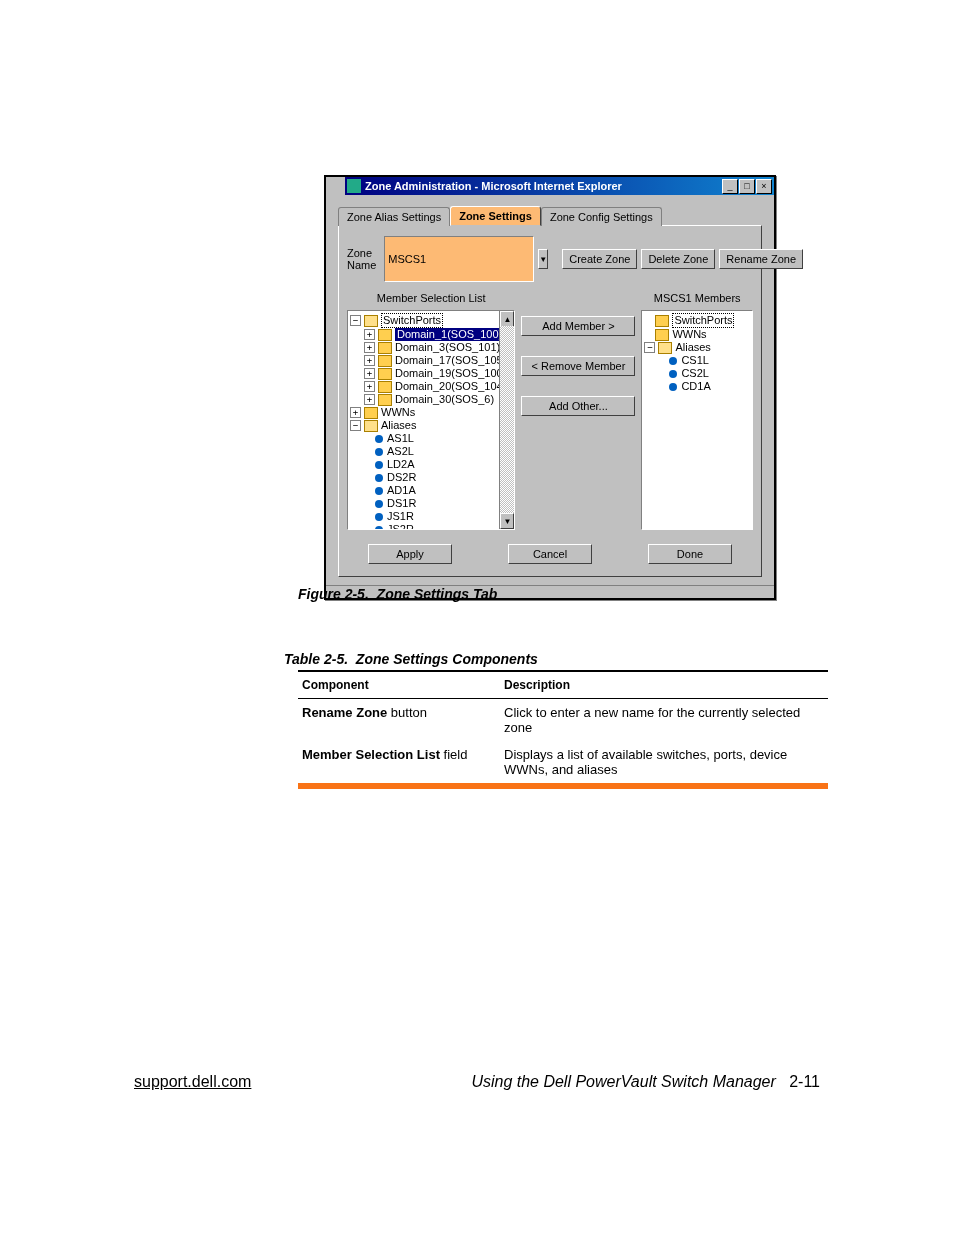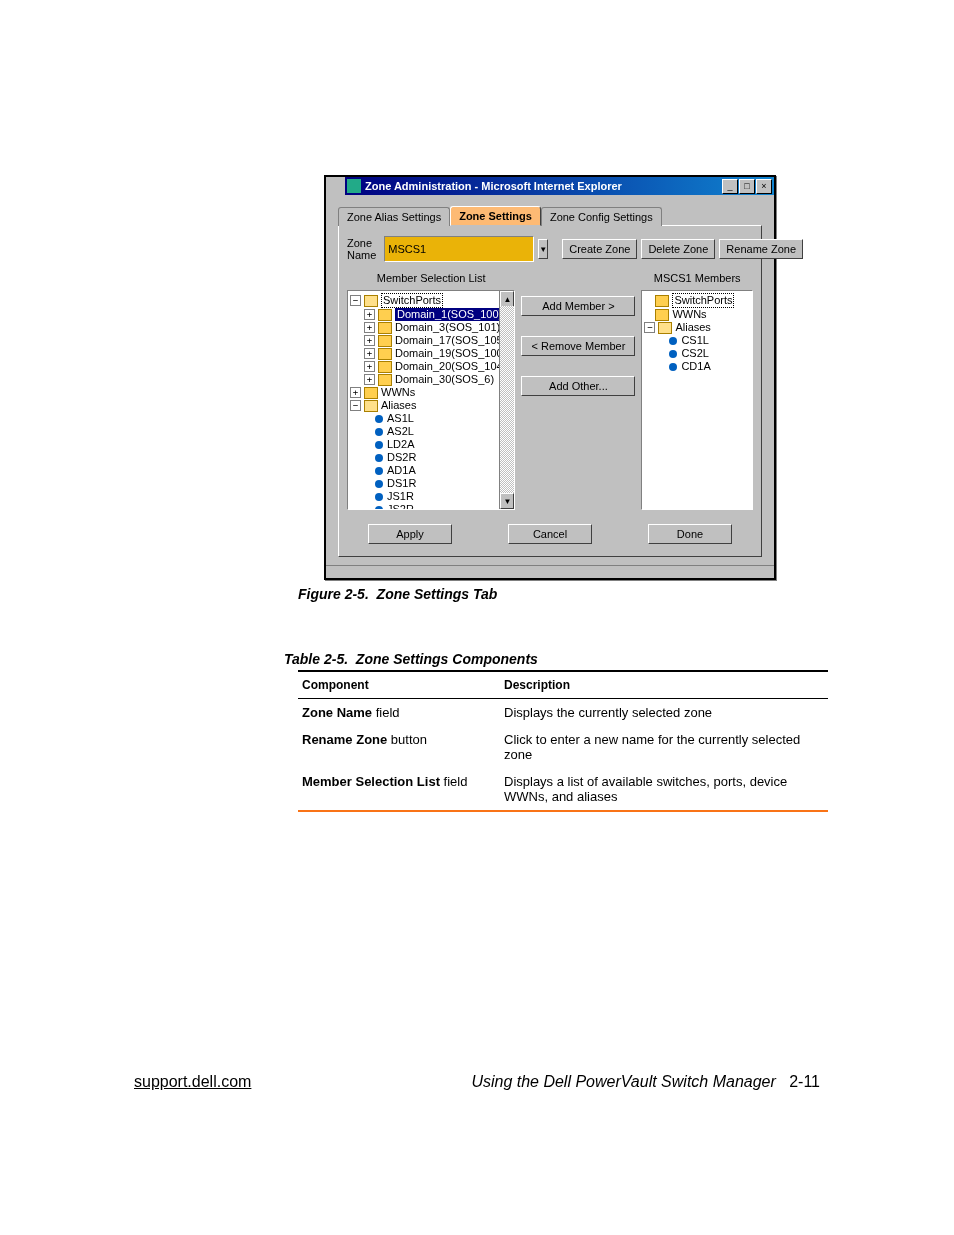--- a/index.html
+++ b/index.html
@@ -9,21 +9,21 @@
   .titlebar .ico{width:14px;height:14px;background:#2a8;display:inline-block;margin-right:4px;}
   .titlebar .ttl{flex:1;font-weight:bold;font-size:11px;}
   .titlebar .wbtn{width:14px;height:13px;background:#c0c0c0;border:1px solid #fff;border-right-color:#000;border-bottom-color:#000;margin-left:1px;display:flex;align-items:center;justify-content:center;font-size:9px;line-height:1;color:#000;}
   .client{padding:10px 12px 6px 12px;}
   .tabs{display:flex;align-items:flex-end;height:20px;}
   .tab{padding:3px 8px;border:1px solid #808080;border-bottom:none;background:#c0c0c0;margin-right:0;font-size:11px;position:relative;top:1px;border-top-left-radius:3px;border-top-right-radius:3px;}
   .tab.active{background:#fdba74;border-bottom:1px solid #c0c0c0;z-index:2;font-weight:bold;border-color:#fff #404040 #c0c0c0 #fff;}
   .tabbody{border:1px solid #fff;border-right-color:#404040;border-bottom-color:#404040;background:#c0c0c0;padding:10px 8px 8px 8px;}
   .row1{display:flex;align-items:center;gap:4px;margin-bottom:10px;}
   .lbl{font-size:11px;margin-right:4px;}
-  .txt{background:#eab308;border:1px solid #808080;border-right-color:#fff;border-bottom-color:#fff;height:16px;padding:4px 3px;font-size:11px;flex:0 0 140px;}
+  .txt{background:#fdba74;border:1px solid #808080;border-right-color:#fff;border-bottom-color:#fff;height:16px;padding:14px 3px;font-size:11px;flex:0 0 140px;}
   .dropdown-btn{width:16px;height:18px;background:#c0c0c0;border:1px solid #fff;border-right-color:#404040;border-bottom-color:#404040;display:flex;align-items:center;justify-content:center;font-size:8px;}
   .btn{background:#c0c0c0;border:1px solid #fff;border-right-color:#404040;border-bottom-color:#404040;height:18px;padding:0 6px;font-size:11px;display:flex;align-items:center;justify-content:center;white-space:nowrap;}
   .cols{display:flex;gap:6px;}
   .colL{flex:0 0 166px;}
   .colM{flex:0 0 104px;display:flex;flex-direction:column;gap:20px;align-items:center;padding-top:24px;}
   .colR{flex:1;}
   .colhdr{font-size:11px;text-align:center;margin-bottom:6px;}
   .listbox{background:#fff;border:1px solid #808080;border-right-color:#fff;border-bottom-color:#fff;height:218px;overflow:hidden;position:relative;font-size:11px;}
   .listbox .scroll{position:absolute;right:0;top:0;bottom:0;width:14px;background:#c0c0c0;border-left:1px solid #808080;}
   .listbox .scroll .sarrow{height:14px;background:#c0c0c0;border:1px solid #fff;border-right-color:#404040;border-bottom-color:#404040;display:flex;align-items:center;justify-content:center;font-size:8px;}
@@ -41,21 +41,21 @@
   .hilite{border:1px dotted #000;padding:0 1px;}
   .wbtn2{width:100px;}
   .bottom-btns{display:flex;justify-content:center;gap:56px;margin-top:14px;margin-bottom:4px;}
   .statusbar{height:12px;border-top:1px solid #808080;margin-top:2px;background:#c0c0c0;}
   .caption{position:absolute;left:298px;top:586px;font-family:Arial,sans-serif;font-size:14px;}
   .caption b{font-weight:bold;font-style:italic;}
   .tblcaption{position:absolute;left:284px;top:651px;font-family:Arial,sans-serif;font-size:14px;}
   .doctable{position:absolute;left:298px;top:670px;width:530px;border-collapse:collapse;font-family:Arial,sans-serif;font-size:13px;}
   .doctable th{text-align:left;font-weight:bold;font-size:12px;padding:6px 8px 6px 4px;border-top:2px solid #000;border-bottom:1px solid #000;}
   .doctable td{padding:6px 8px 6px 4px;vertical-align:top;border-bottom:0;}
-  .doctable tr.last td{border-bottom:2px solid #f97316;}
+  .doctable tr.last td{border-bottom:6px solid #f97316;}
   .doctable .c1{width:190px;}
   .footer{position:absolute;left:134px;right:134px;top:1073px;display:flex;justify-content:space-between;font-family:Arial,sans-serif;font-size:16px;}
   .footer .l{text-decoration:underline;}
   .footer .r{font-style:italic;}
 </style>
 </head>
 <body>
 
 <div class="page">
 
@@ -243,24 +243,20 @@
     <b><i><span>Table 2-5.</span>&nbsp;&nbsp;<span>Zone Settings Components</span></i></b>
   </div>
 
   <table class="doctable">
     <tbody>
         <tr>
       <th class="c1">Component</th>
       <th>Description</th>
     </tr>
     <tr>
-      <td><b>Zone Name</b><span> field</span></td>
-      <td>Displays the currently selected zone</td>
-    </tr>
-    <tr>
       <td><b>Rename Zone</b><span> button</span></td>
       <td>Click to enter a new name for the currently selected zone</td>
     </tr>
     <tr class="last">
       <td><b>Member Selection List</b><span> field</span></td>
       <td>Displays a list of available switches, ports, device WWNs, and aliases</td>
     </tr>
   </tbody>
     </table>
 

